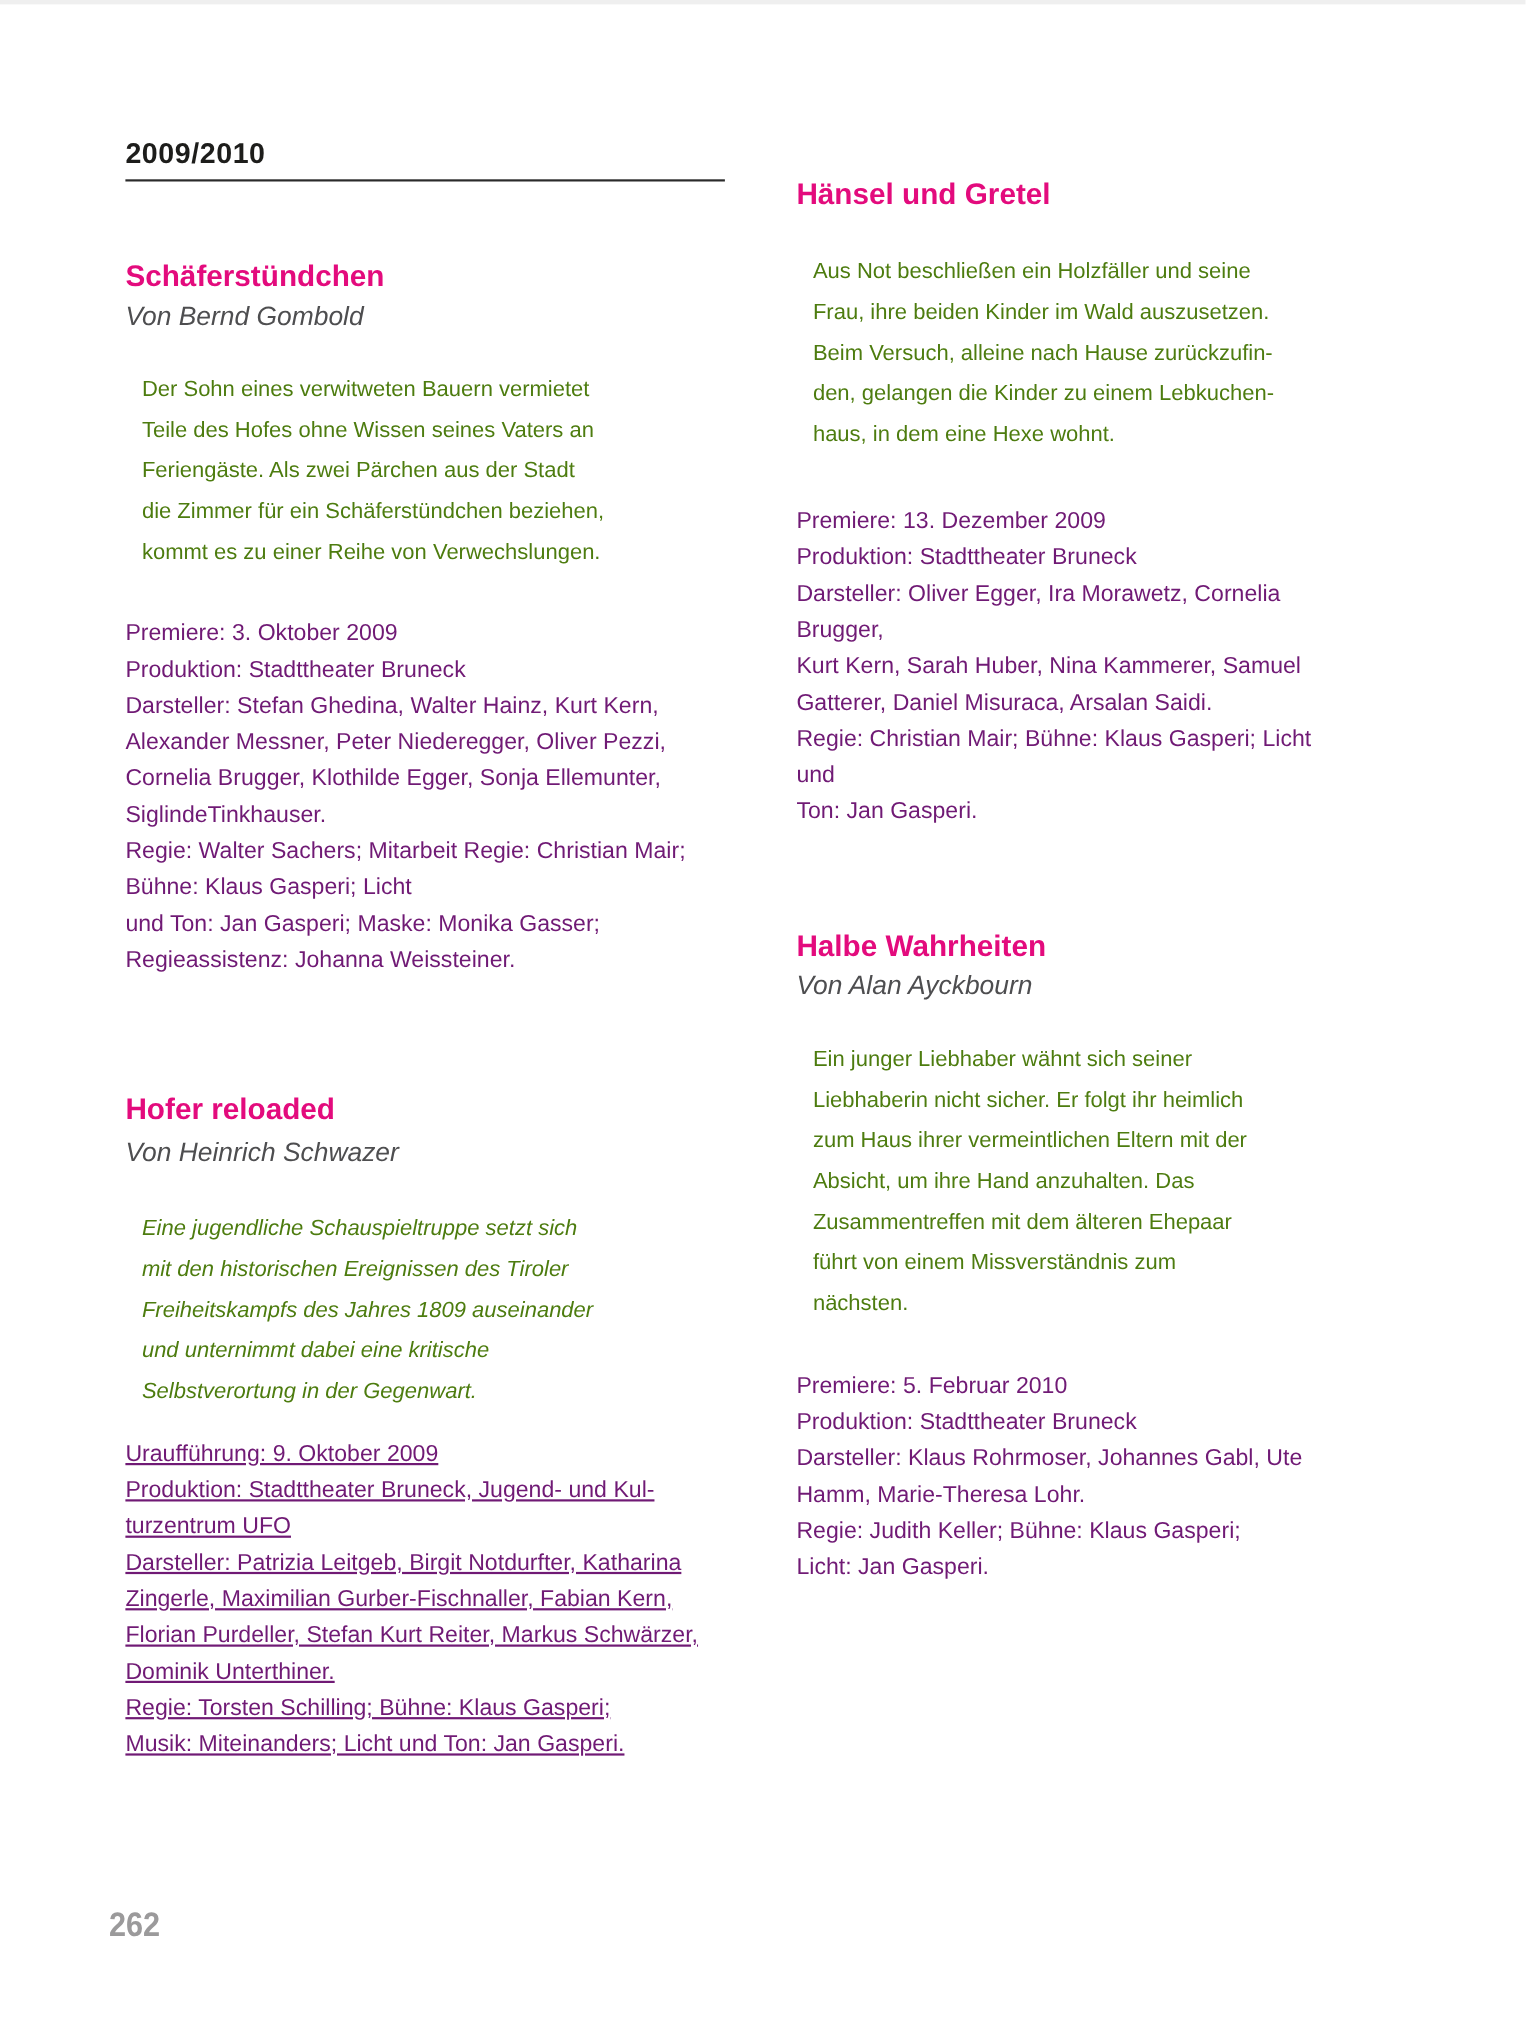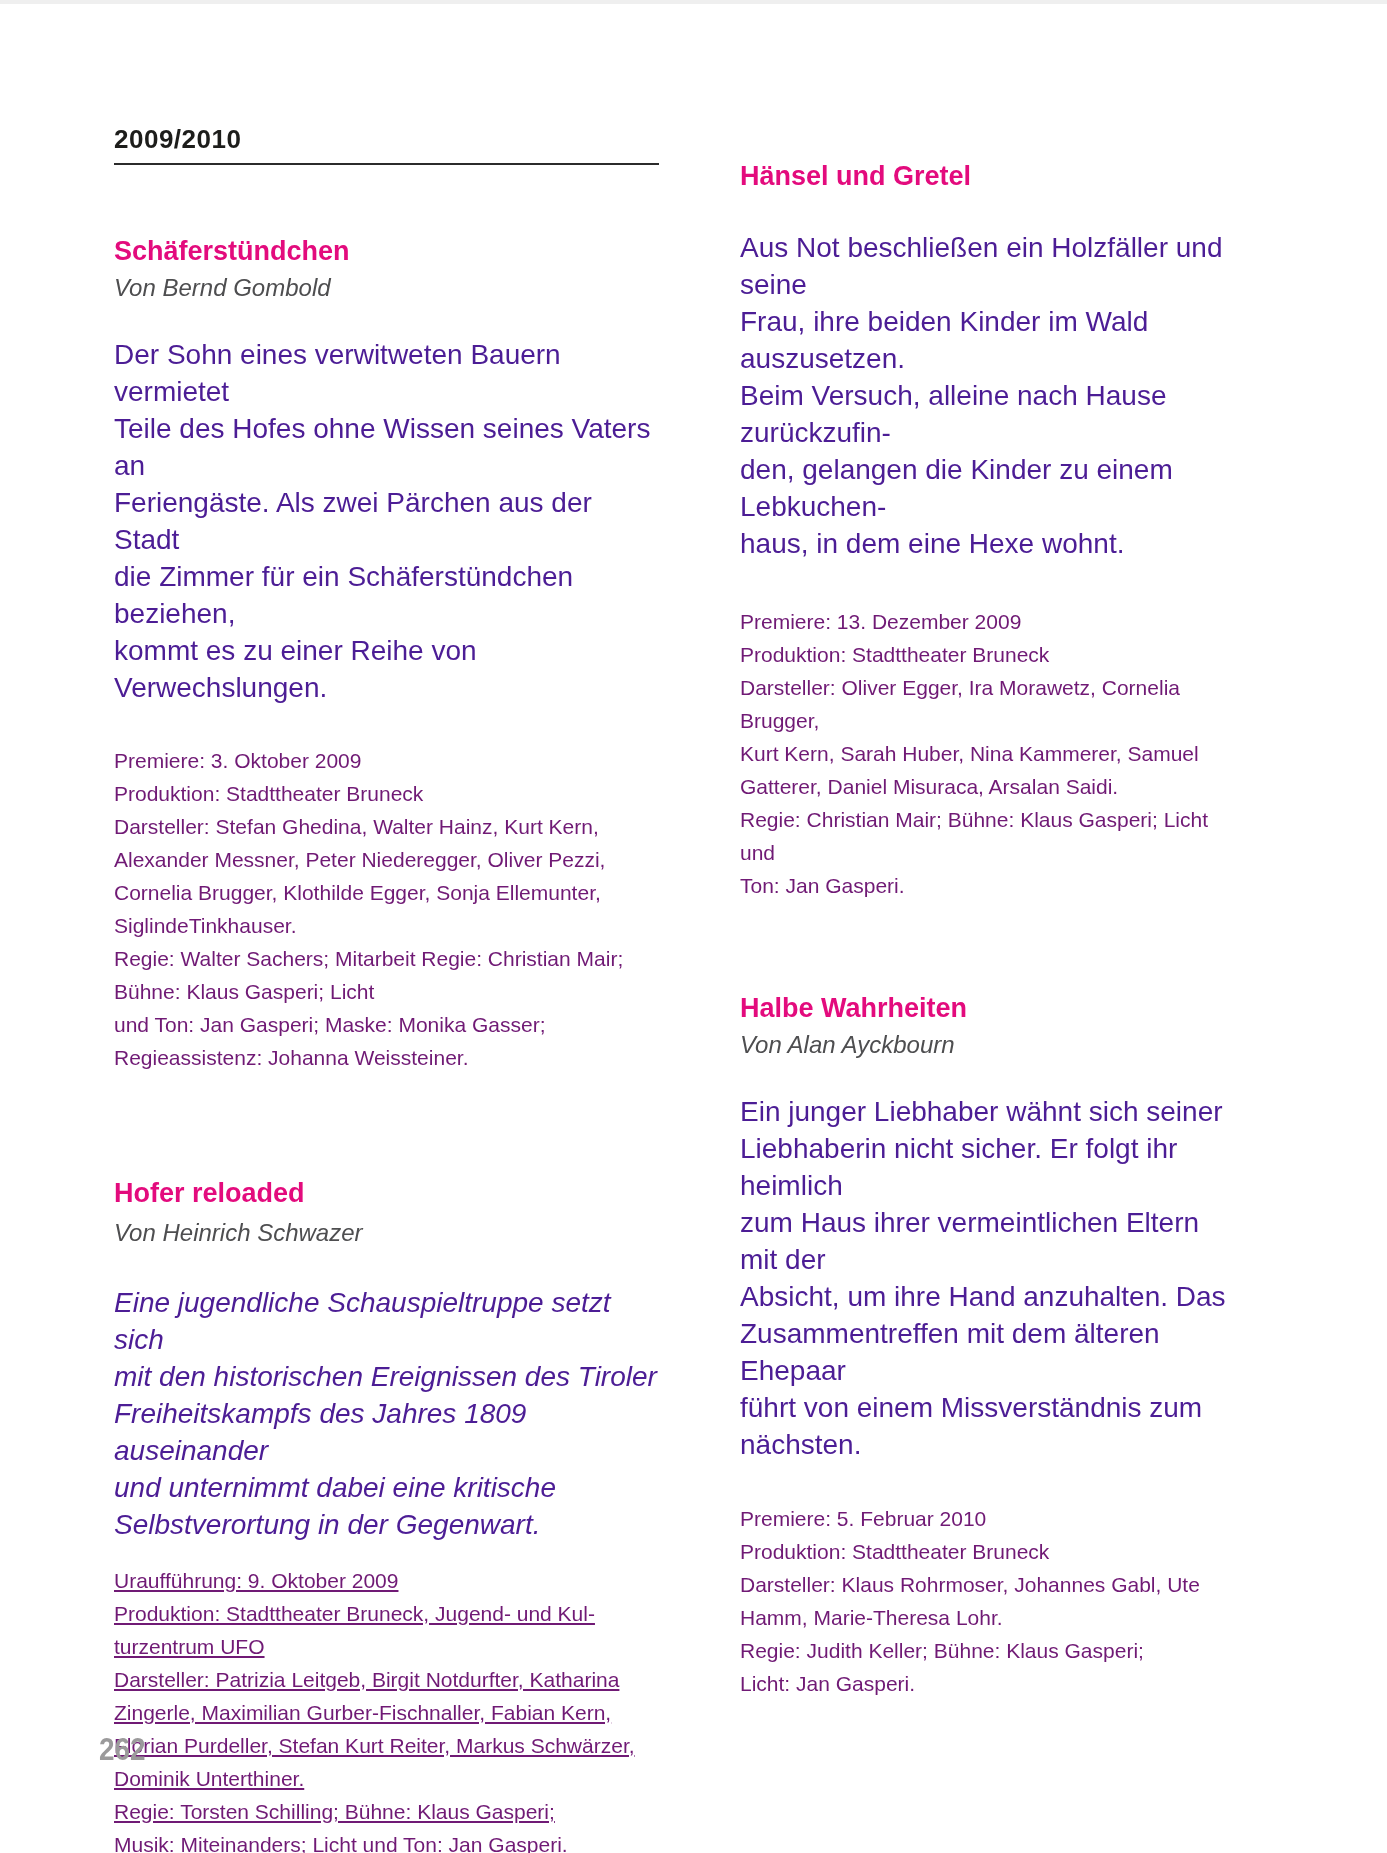--- a/index.html
+++ b/index.html
@@ -18,21 +18,21 @@
     position: absolute;
     top: 0; left: 0; right: 0;
     height: 4px;
     background: #efefef;
   }
   .col {
     position: absolute;
     top: 0;
   }
   .col-left  { left: 114px;  width: 545px; }
-  .col-right { left: 740px; width: 500px; }
+  .col-right { left: 724px; width: 500px; }
 
   .season {
     margin: 124px 0 0 0;
     font-size: 26px;
     line-height: 31px;
     font-weight: 700;
     color: #1d1d1b;
     letter-spacing: 0.5px;
   }
   .season-rule {
@@ -50,24 +50,24 @@
     color: #e30b7d;
   }
   .play-author {
     margin: 0;
     font-size: 24px;
     line-height: 31px;
     font-style: italic;
     color: #4e4e50;
   }
   .play-desc {
-    margin: 0;
-    font-size: 28px;
+    margin: 15px;
+    font-size: 20px;
     line-height: 37px;
-    color: #4c1d95;
+    color: #4d7c0f;
     white-space: pre-line;
   }
   .play-details {
     margin: 0;
     font-size: 21px;
     line-height: 33px;
     color: #701a75;
     white-space: pre-line;
   }
 

